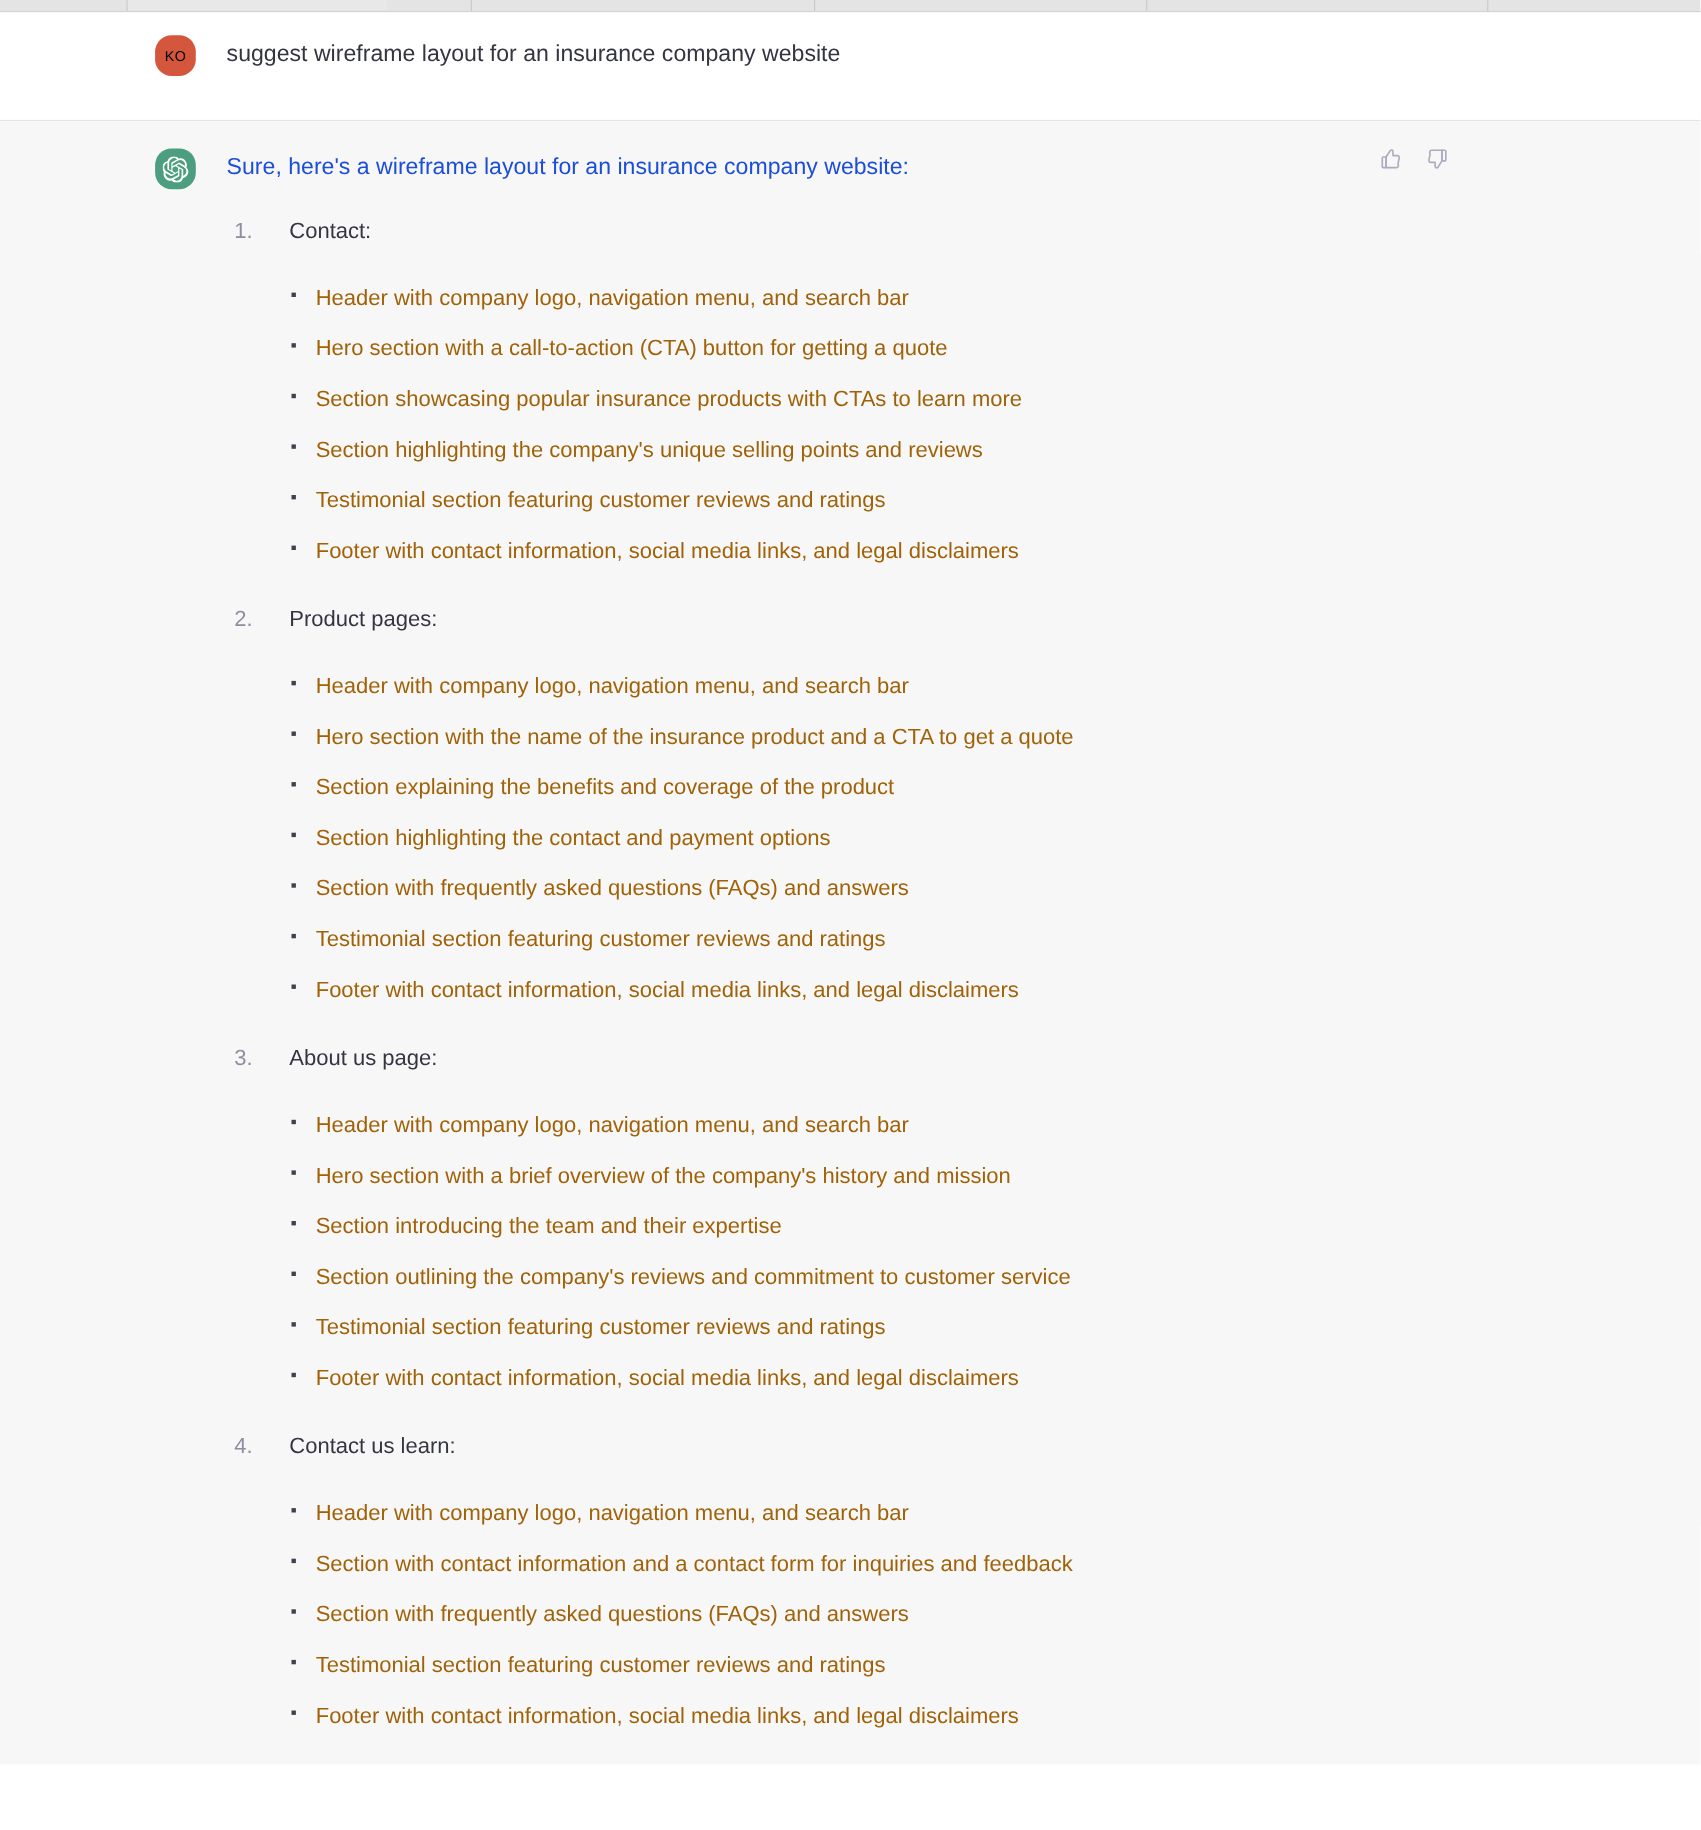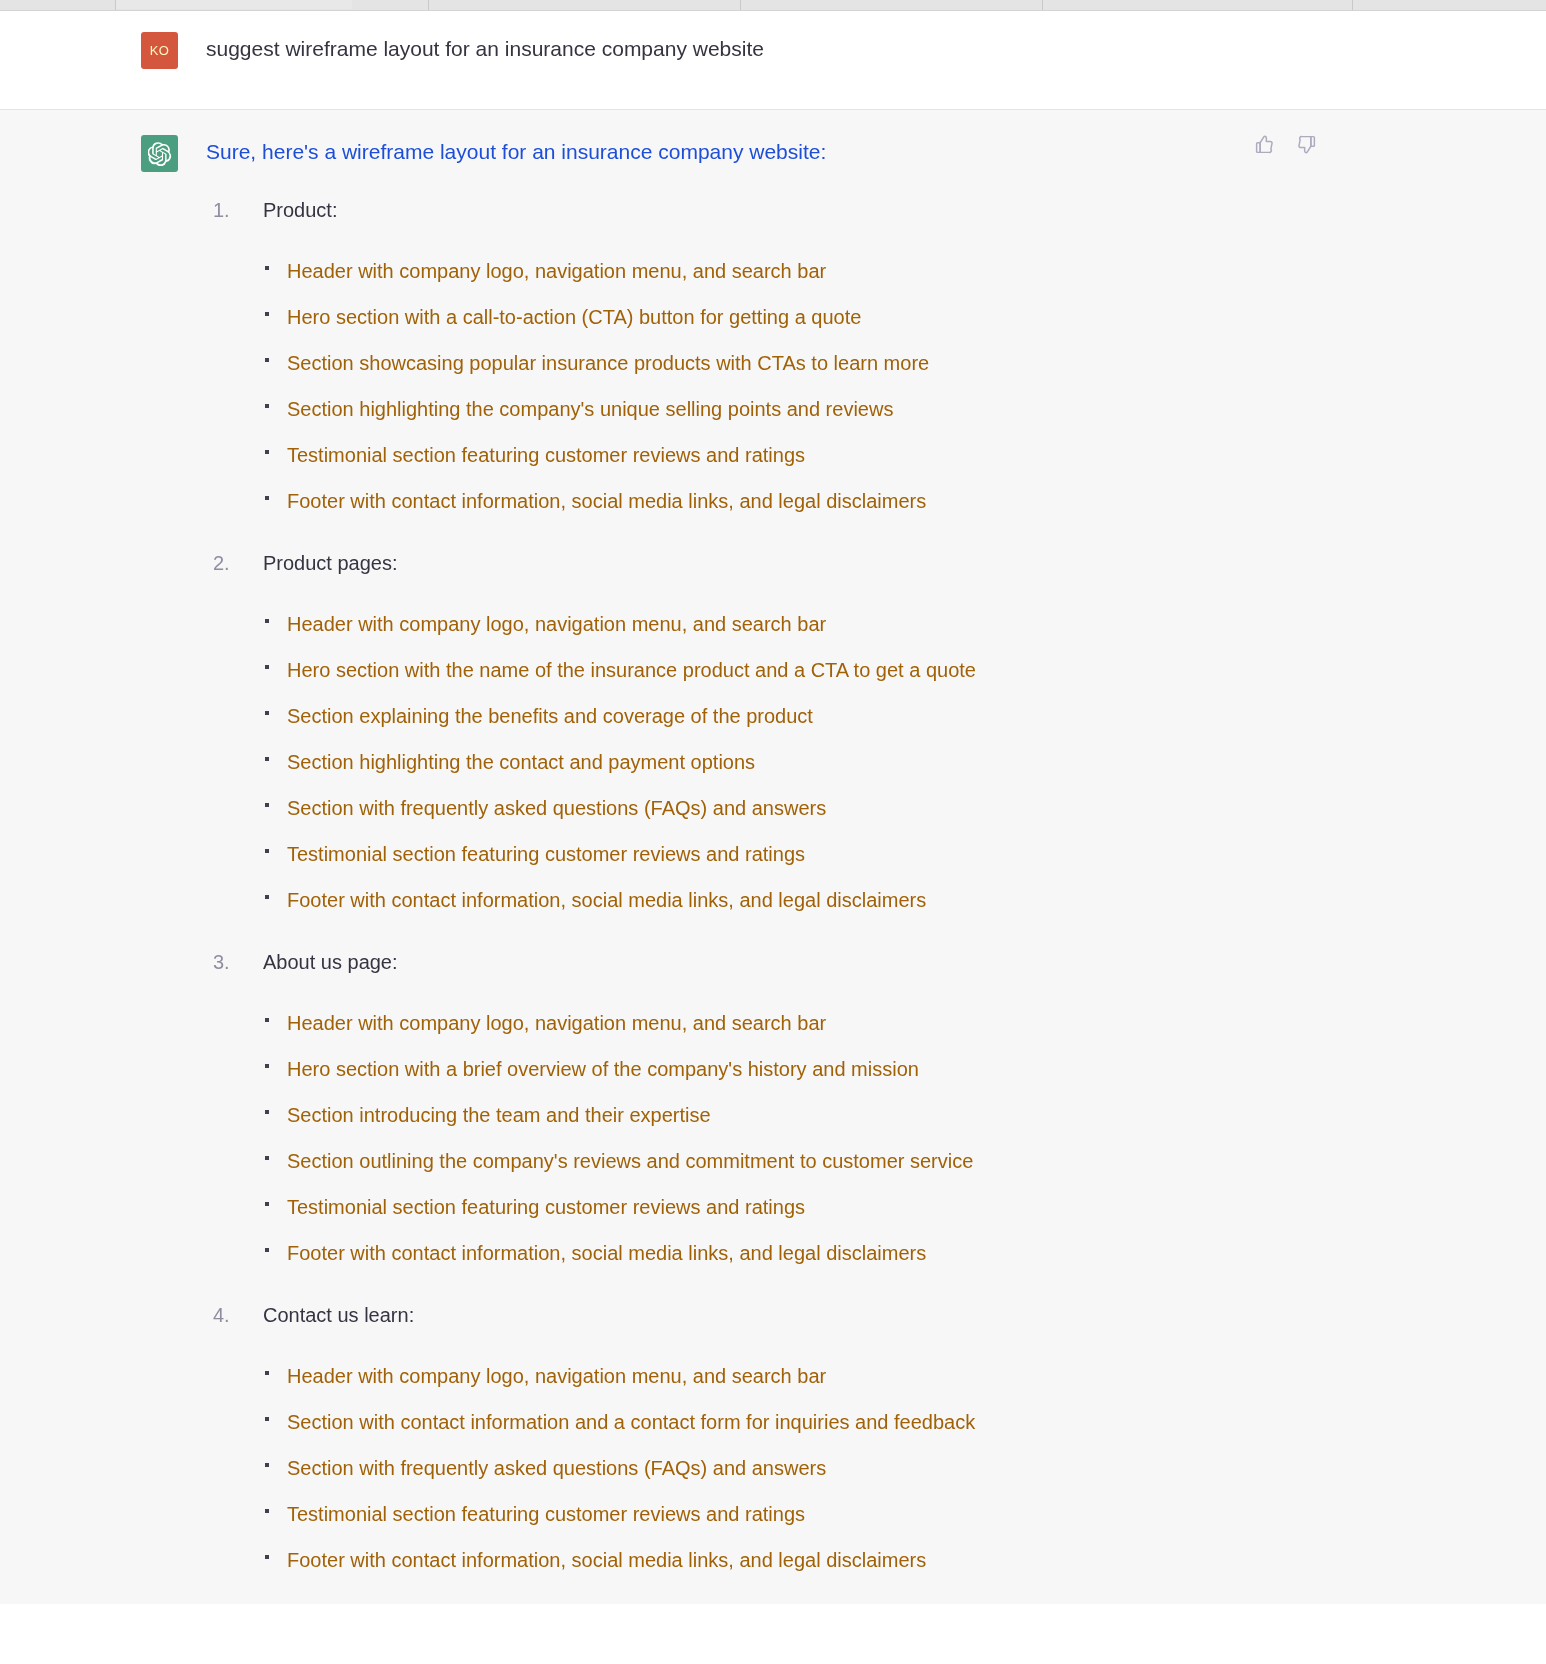--- a/index.html
+++ b/index.html
@@ -53,25 +53,25 @@
   .turn-assistant .turn-inner {
     padding-top: 25px;
     padding-bottom: 30px;
   }
 
   
   .avatar {
     flex: 0 0 auto;
     width: 37px;
     height: 37px;
-    border-radius: 3px;
+    border-radius: 15px;
     display: flex;
     align-items: center;
     justify-content: center;
-    color: #fef9c3;
+    color: #000000;
     font-size: 13px;
     letter-spacing: 0.4px;
     overflow: hidden;
   }
   .avatar-user { background: #d4563c; }
   .avatar-assistant { background: #4c9e81; }
   .avatar-assistant svg { width: 24px; height: 24px; display: block; }
 
   
   .body {
@@ -195,21 +195,21 @@
           <path fill="#ffffff" d="M21.55 9.82a5.9 5.9 0 0 0-.5-4.84 5.94 5.94 0 0 0-6.42-2.86A5.92 5.92 0 0 0 9.9.36 5.94 5.94 0 0 0 4.24 4.5a5.9 5.9 0 0 0-3.96 2.88 5.95 5.95 0 0 0 .73 6.96 5.9 5.9 0 0 0 .5 4.84 5.94 5.94 0 0 0 6.42 2.86 5.92 5.92 0 0 0 4.73 2.12 5.94 5.94 0 0 0 5.67-4.14 5.9 5.9 0 0 0 3.95-2.88 5.95 5.95 0 0 0-.73-6.95zm-8.89 12.4a4.4 4.4 0 0 1-2.83-1.03l.14-.08 4.7-2.72a.78.78 0 0 0 .39-.67V11.1l1.99 1.15c.02 0 .03.03.04.05v5.5a4.43 4.43 0 0 1-4.43 4.42zM3.1 18.1a4.4 4.4 0 0 1-.53-2.96l.14.09 4.7 2.71a.77.77 0 0 0 .77 0l5.74-3.31v2.29a.08.08 0 0 1-.03.06l-4.72 2.72a4.44 4.44 0 0 1-6.06-1.62zM1.87 7.9a4.42 4.42 0 0 1 2.3-1.94v5.6c0 .27.15.53.38.67l5.72 3.3-1.99 1.15a.08.08 0 0 1-.07 0l-4.72-2.72A4.43 4.43 0 0 1 1.87 7.9zm16.32 3.8-5.73-3.32L14.44 7.24a.07.07 0 0 1 .07 0l4.72 2.72a4.43 4.43 0 0 1-.67 7.99v-5.6a.78.78 0 0 0-.37-.66zm1.98-2.98-.14-.09-4.69-2.73a.78.78 0 0 0-.78 0L8.83 9.21V6.92a.07.07 0 0 1 .03-.07l4.72-2.72a4.43 4.43 0 0 1 6.58 4.59zM7.75 12.9l-1.99-1.15a.08.08 0 0 1-.04-.06V6.21a4.43 4.43 0 0 1 7.26-3.4l-.14.08-4.7 2.72a.78.78 0 0 0-.39.67v6.61zm1.08-2.33L11.39 9.1l2.56 1.48v2.95l-2.55 1.47-2.56-1.47z"></path>
         </svg>
       </span>
     </div>
 
     <div class="body">
       <div class="intro-text">Sure, here's a wireframe layout for an insurance company website:</div>
       <ol class="sections">
           <li>
             <span class="sec-num">1.</span>
-            <div class="sec-title">Product:</div>
+            <div class="sec-title">Contact:</div>
             <ul class="bullets">
               <li>Header with company logo, navigation menu, and search bar</li>
               <li>Hero section with a call-to-action (CTA) button for getting a quote</li>
               <li>Section showcasing popular insurance products with CTAs to learn more</li>
               <li>Section highlighting the company's unique selling points and reviews</li>
               <li>Testimonial section featuring customer reviews and ratings</li>
               <li>Footer with contact information, social media links, and legal disclaimers</li>
             </ul>
           </li>
           <li>

